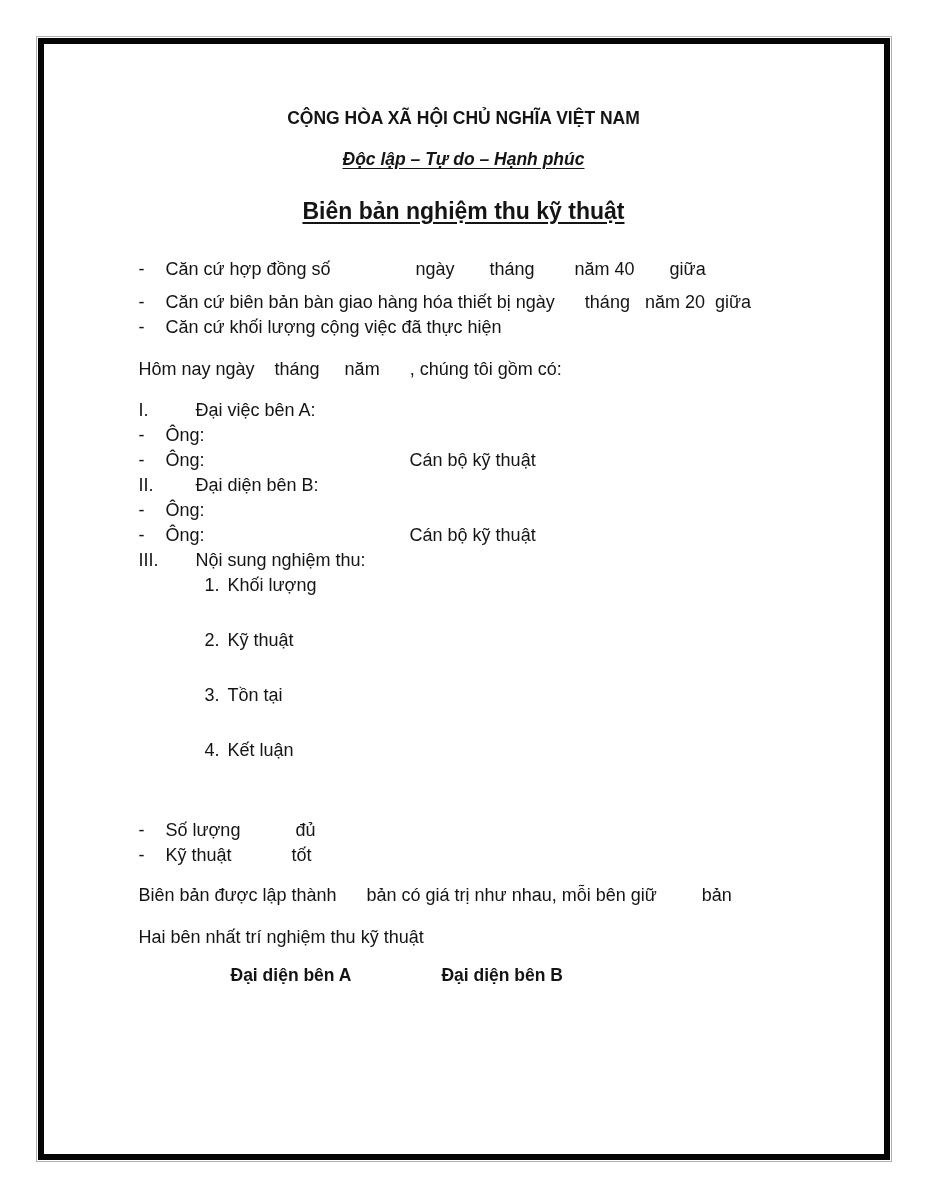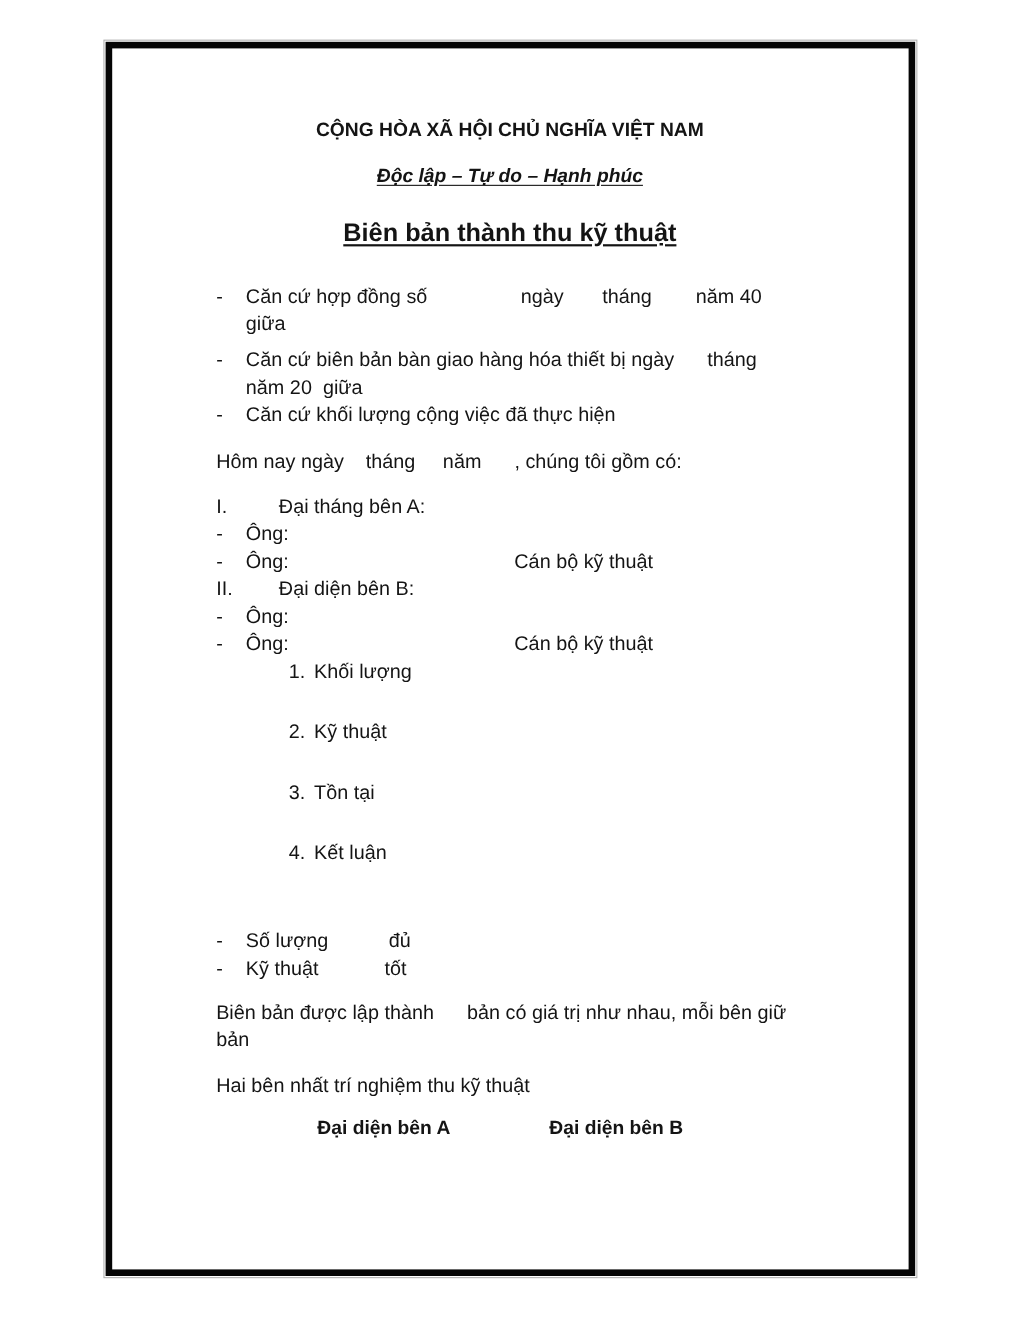--- a/index.html
+++ b/index.html
@@ -6,21 +6,21 @@
     margin: 0;
     padding: 0;
     background: #ffffff;
     width: 927px;
     height: 1200px;
     font-family: "Liberation Sans", "DejaVu Sans", sans-serif;
     color: #141414;
   }
   .sheet {
     box-sizing: border-box;
-    width: 736px;
+    width: 852px;
     height: 1122px;
     margin: 38px auto 0;
     background: #ffffff;
     border: 6px solid #050505;
     outline: 1px solid #b2b2b2;
     outline-offset: 1px;
     padding: 64px 95px 0 95px;
     overflow: hidden;
   }
   .hdr {
@@ -72,62 +72,66 @@
 </style>
 </head>
 <body>
 
 <div class="sheet">
 
   <div class="hdr">CỘNG HÒA XÃ HỘI CHỦ NGHĨA VIỆT NAM</div>
 
   <div class="hdr motto"><span class="u">Độc lập – Tự do – Hạnh phúc</span></div>
 
-  <div class="doc-title"><span class="u">Biên bản thành thu kỹ thuật</span></div>
+  <div class="doc-title"><span class="u">Biên bản nghiệm thu kỹ thuật</span></div>
 
   <div class="line pre-1">
     <span class="m-dash">-</span>
     <span class="txt">Căn cứ hợp đồng số                 ngày       tháng        năm 40       giữa</span>
   </div>
   <div class="line">
     <span class="m-dash">-</span>
     <span class="txt">Căn cứ biên bản bàn giao hàng hóa thiết bị ngày      tháng   năm 20  giữa</span>
   </div>
   <div class="line">
     <span class="m-dash">-</span>
     <span class="txt">Căn cứ khối lượng cộng việc đã thực hiện</span>
   </div>
 
   <div class="line intro-line">
     <span class="txt">Hôm nay ngày    tháng     năm      , chúng tôi gồm có:</span>
   </div>
 
   <div class="line sec-first">
     <span class="m-roman">I.</span>
-    <span class="txt">Đại tháng bên A:</span>
+    <span class="txt">Đại việc bên A:</span>
   </div>
   <div class="line">
     <span class="m-dash">-</span>
     <span class="txt">Ông:</span>
   </div>
   <div class="line">
     <span class="m-dash">-</span>
     <span class="txt">Ông:                                         Cán bộ kỹ thuật</span>
   </div>
   <div class="line">
     <span class="m-roman">II.</span>
     <span class="txt">Đại diện bên B:</span>
   </div>
   <div class="line">
     <span class="m-dash">-</span>
     <span class="txt">Ông:</span>
   </div>
   <div class="line">
     <span class="m-dash">-</span>
     <span class="txt">Ông:                                         Cán bộ kỹ thuật</span>
+  </div>
+  <div class="line">
+    <span class="m-roman">III.</span>
+    <span class="txt">Nội sung nghiệm thu:</span>
   </div>
 
   <div class="line num">
     <span class="m-num">1.</span>
     <span class="txt">Khối lượng</span>
   </div>
   <div class="line num chk-gap">
     <span class="m-num">2.</span>
     <span class="txt">Kỹ thuật</span>
   </div>

